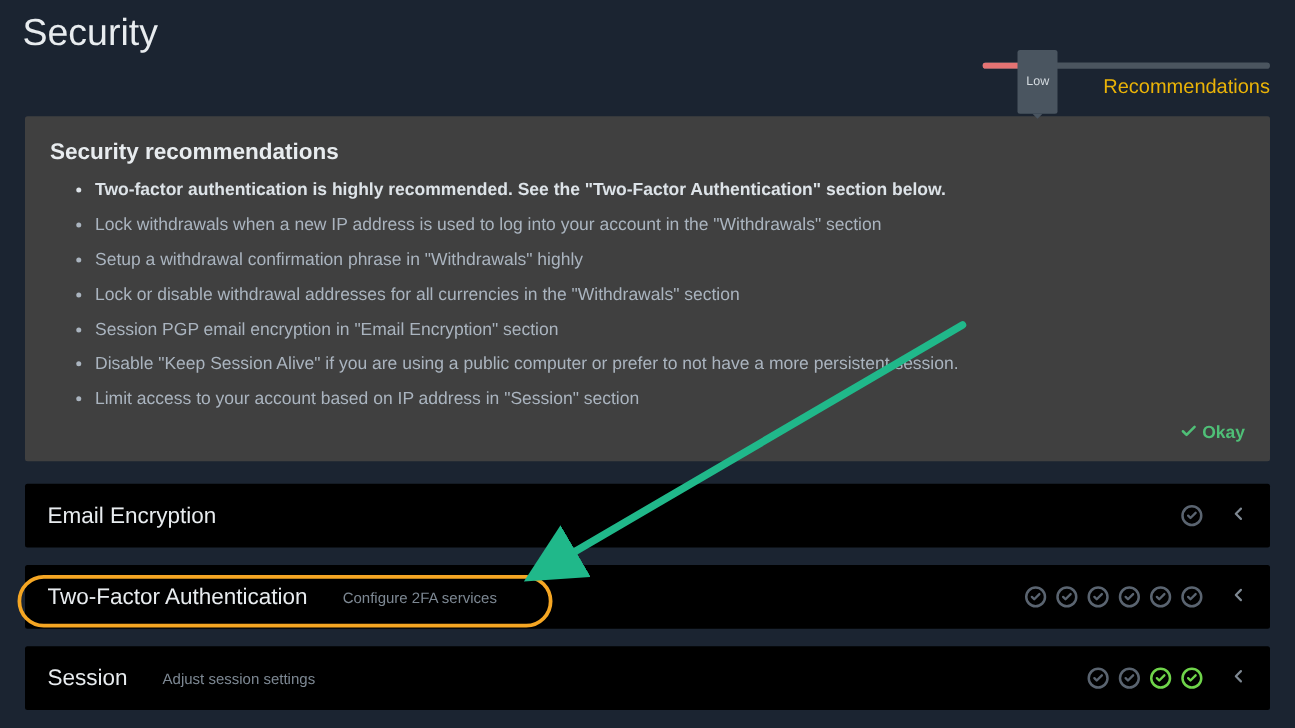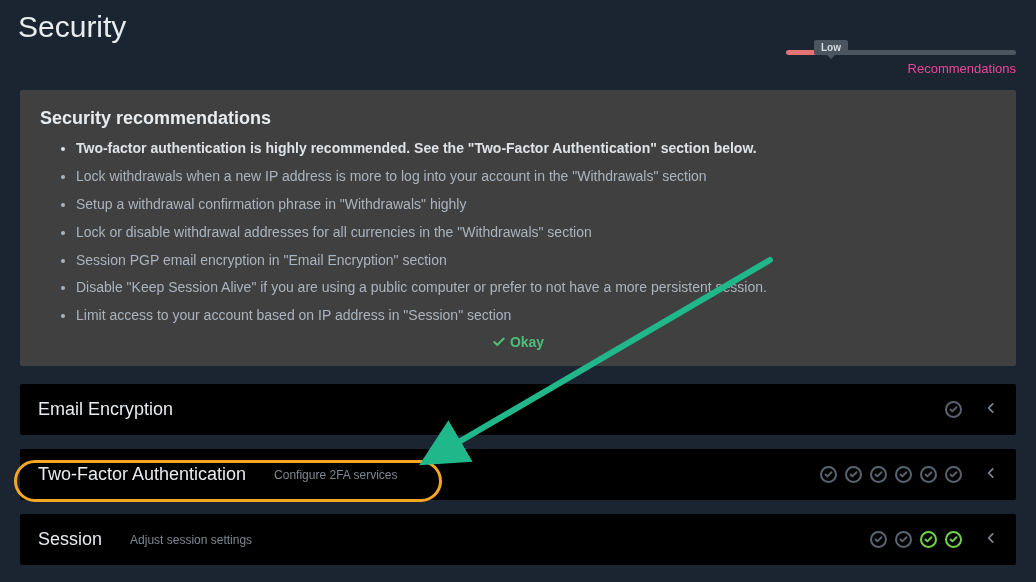--- a/index.html
+++ b/index.html
@@ -32,23 +32,22 @@
       position: relative;
       padding-top: 6px;
     }
     .tooltip {
       position: absolute;
       top: -4px;
       left: 28px;
       background: #4a5560;
       color: #d5dbe0;
       font-size: 10px;
-      padding: 2px 7px;
+      padding: 20px 7px;
       border-radius: 2px;
-      font-weight: bold;
     }
     .tooltip::after {
       content: "";
       position: absolute;
       top: 100%;
       left: 50%;
       margin-left: -4px;
       border: 4px solid transparent;
       border-top-color: #4a5560;
     }
@@ -64,42 +63,42 @@
       border-radius: 3px;
       overflow: hidden;
     }
     .bar-inner {
       height: 100%;
       background: #e57373;
       border-radius: 3px 0 0 3px;
     }
     .recs-link {
       text-align: right;
-      color: #ec4899;
-      font-size: 13px;
+      color: #eab308;
+      font-size: 16px;
       margin-top: 6px;
       cursor: pointer;
     }
     .content { padding: 14px 20px 0 20px; }
     .panel {
       background: #404040;
       border-radius: 2px;
       padding: 18px 20px 14px 20px;
       margin-bottom: 18px;
     }
     .panel-title {
       font-size: 18px;
       font-weight: 600;
       color: #e8ecef;
       margin-bottom: 10px;
     }
     .rec-list { list-style: disc; padding-left: 36px; }
     .rec-list li { margin-bottom: 9px; line-height: 1.35; color: #aab4bf; }
     .rec-list li.bold { font-weight: 700; color: #dde3e8; }
-    .okay-row { text-align: center; margin-top: 4px; }
+    .okay-row { text-align: right; margin-top: 4px; }
     .okay {
       color: #4fbf77;
       font-weight: 700;
       font-size: 14px;
       display: inline-flex;
       align-items: center;
       gap: 4px;
       cursor: pointer;
     }
     .section-row {
@@ -171,21 +170,21 @@
     </div>
     <div class="recs-link">Recommendations</div>
   </div>
 </div>
 
 <div class="content">
   <div class="panel">
     <div class="panel-title">Security recommendations</div>
     <ul class="rec-list" id="rec-list">
         <li class="bold">Two-factor authentication is highly recommended. See the "Two-Factor Authentication" section below.</li>
-        <li>Lock withdrawals when a new IP address is more to log into your account in the "Withdrawals" section</li>
+        <li>Lock withdrawals when a new IP address is used to log into your account in the "Withdrawals" section</li>
         <li>Setup a withdrawal confirmation phrase in "Withdrawals" highly</li>
         <li>Lock or disable withdrawal addresses for all currencies in the "Withdrawals" section</li>
         <li>Session PGP email encryption in "Email Encryption" section</li>
         <li>Disable "Keep Session Alive" if you are using a public computer or prefer to not have a more persistent session.</li>
         <li>Limit access to your account based on IP address in "Session" section</li>
       </ul>
     <div class="okay-row">
       <span class="okay">
         <svg width="14" height="14" viewBox="0 0 24 24">
             <path fill="none" stroke="#4fbf77" stroke-width="3.5" stroke-linecap="round" stroke-linejoin="round" d="M4 12l5 5L20 6"></path>

